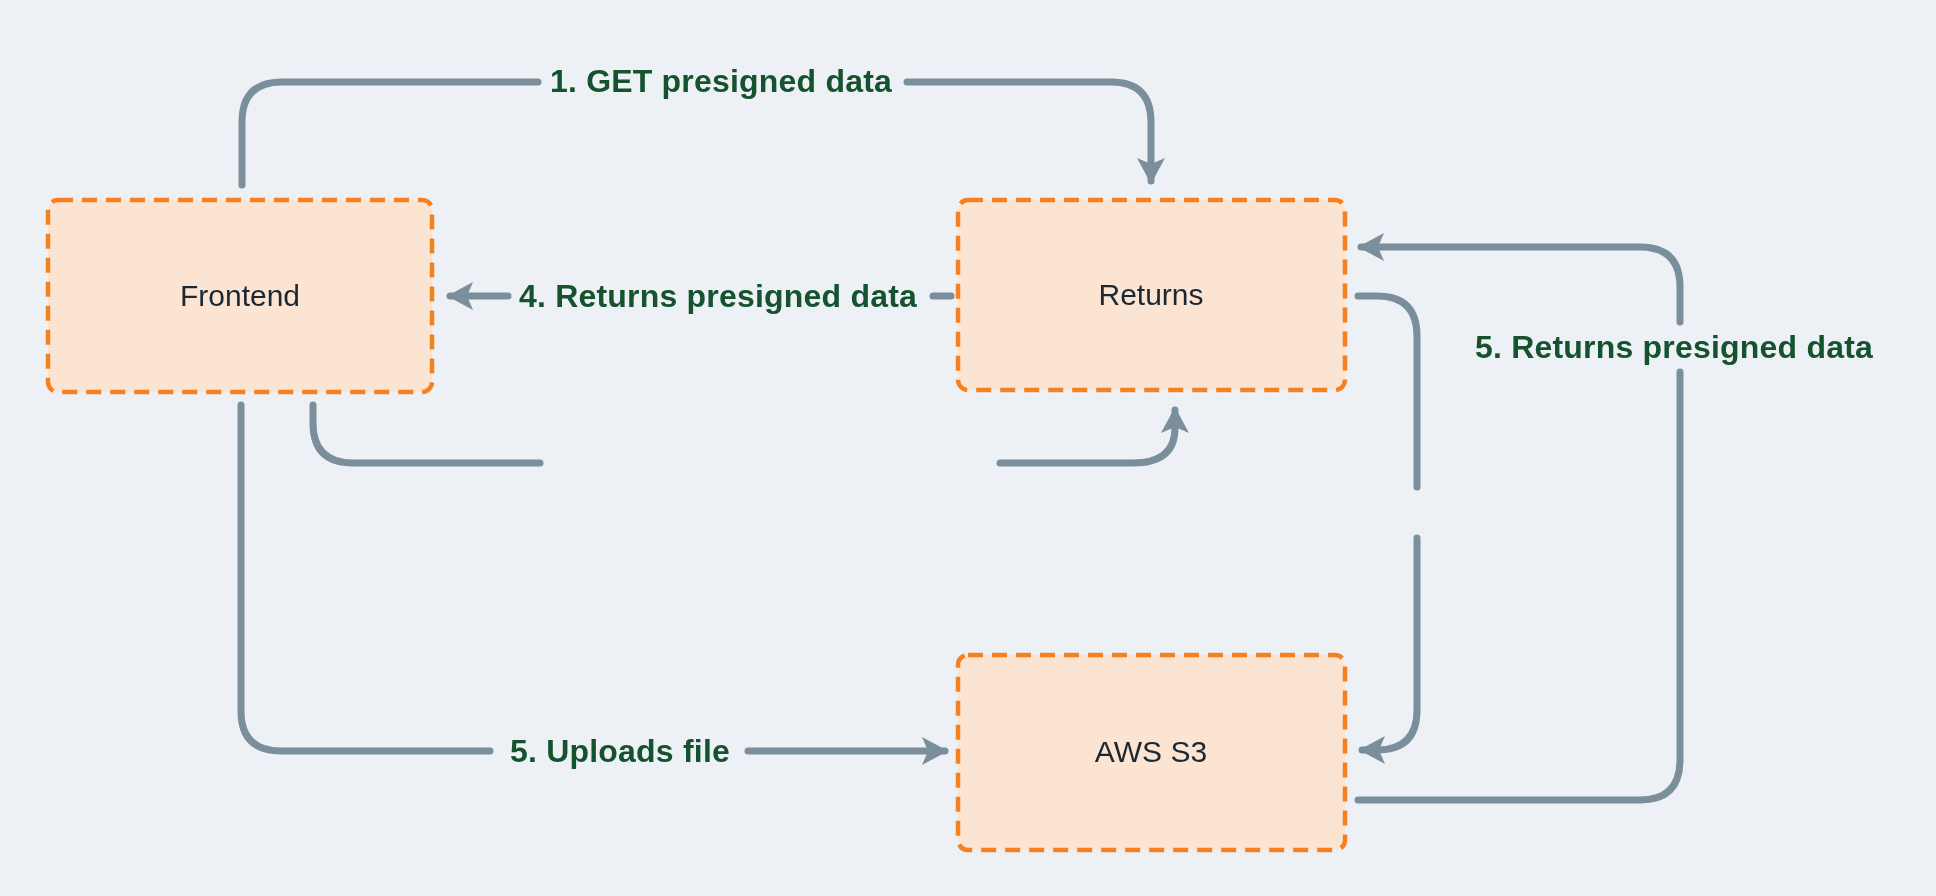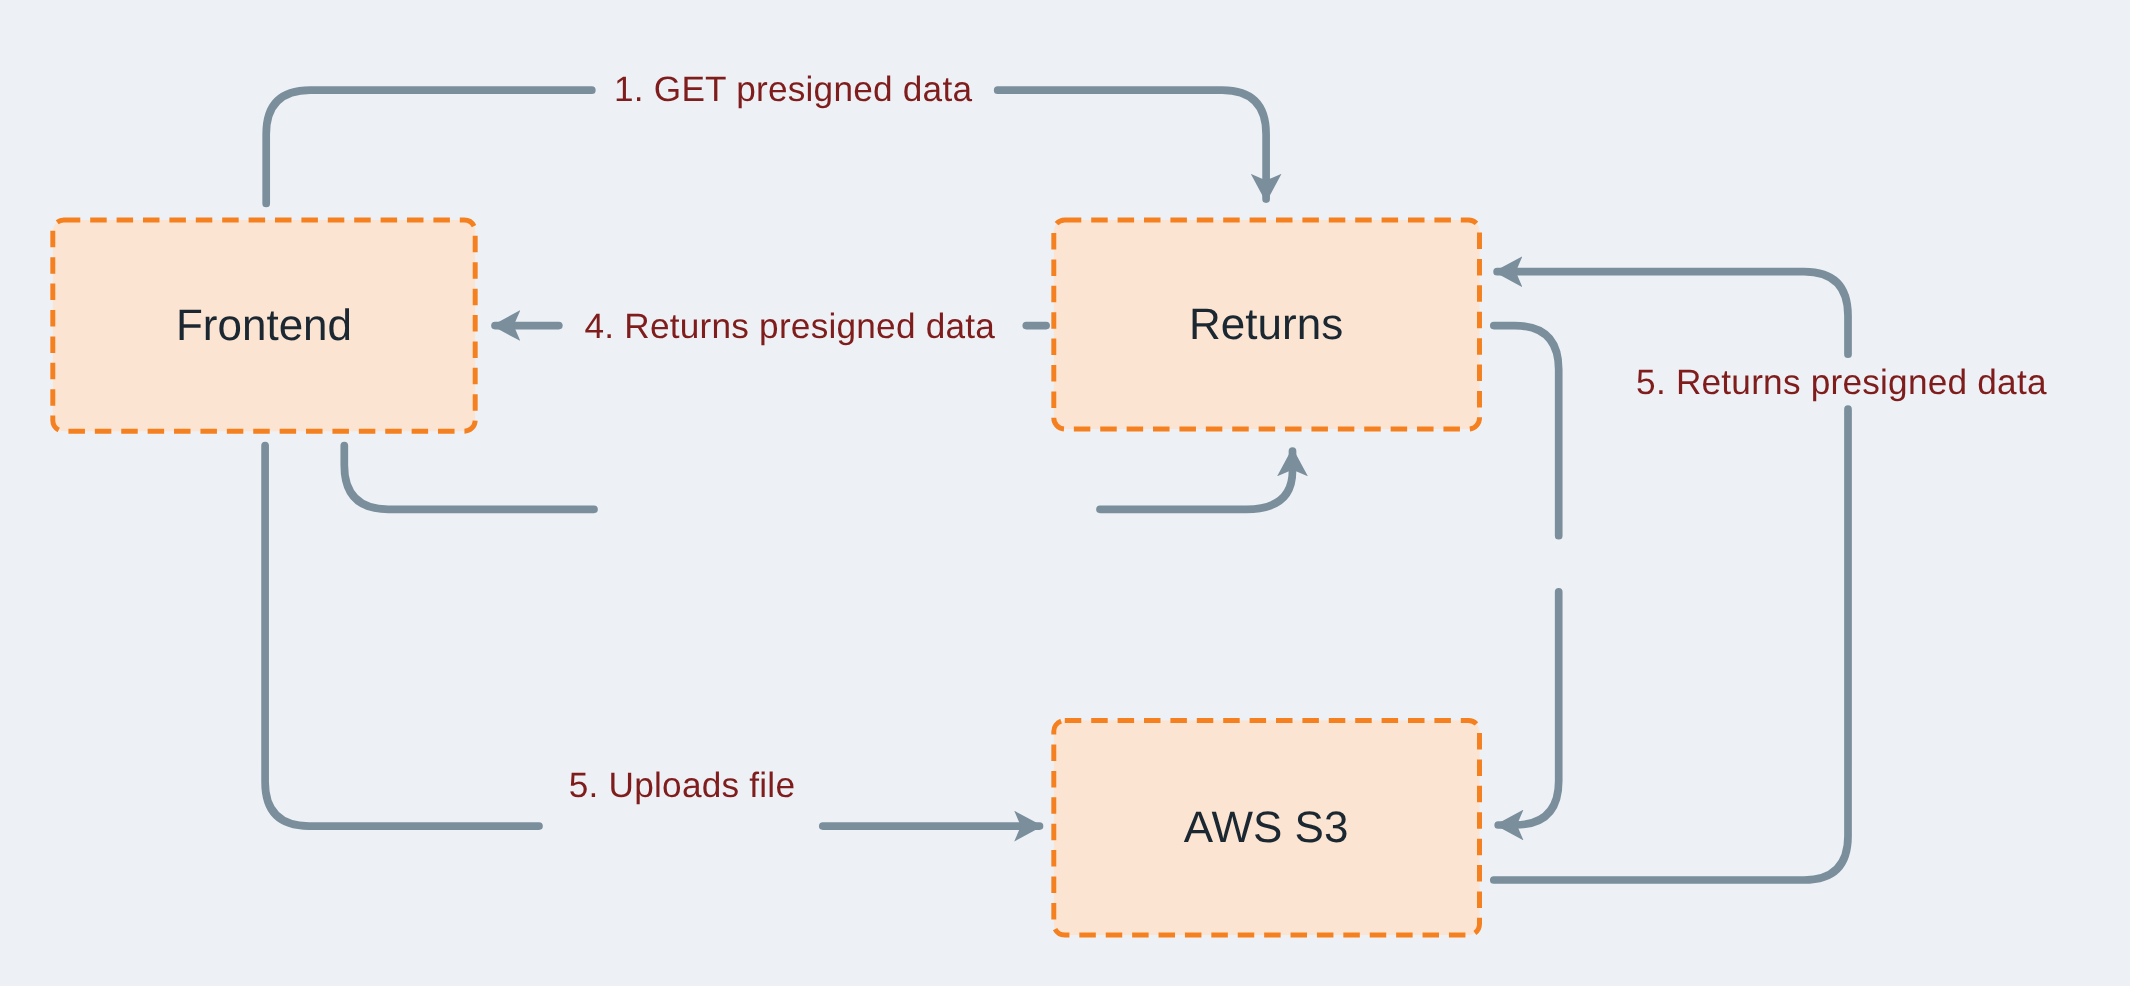--- a/index.html
+++ b/index.html
@@ -8,31 +8,31 @@
     width:1936px;height:896px;
     background:#EDF1F5;
     font-family:"Liberation Sans","DejaVu Sans",sans-serif;
     overflow:hidden;
   }
   #wires{position:absolute;left:0;top:0;width:1936px;height:896px;}
   .edge-label{
     position:absolute;
     transform:translate(-50%,-50%);
     font-size:32px;
-    font-weight:400;
-    color:#7f1d1d;
+    font-weight:700;
+    color:#14532d;
     white-space:pre;
     letter-spacing:.2px;
     line-height:1;
     text-align:center;
   }
   .node-label{
     position:absolute;
     transform:translate(-50%,-50%);
-    font-size:40px;
+    font-size:30px;
     font-weight:500;
     color:#1B2731;
     white-space:pre;
     line-height:1;
   }
 </style>
 </head>
 <body>
 
 <div id="stage">
@@ -70,15 +70,15 @@
     </g>
   </svg>
 
   <div class="node-label" style="left:240px;top:296px">Frontend</div>
   <div class="node-label" style="left:1151px;top:295px">Returns</div>
   <div class="node-label" style="left:1151px;top:752px">AWS S3</div>
 
   <div class="edge-label" style="left:721px;top:81px">1. GET presigned data</div>
   <div class="edge-label" style="left:1674px;top:347px">5. Returns presigned data</div>
   <div class="edge-label" style="left:718px;top:296px">4. Returns presigned data</div>
-  <div class="edge-label" style="left:620px;top:714px">5. Uploads file</div>
+  <div class="edge-label" style="left:620px;top:751px">5. Uploads file</div>
 
 </div>
 
 </body></html>

